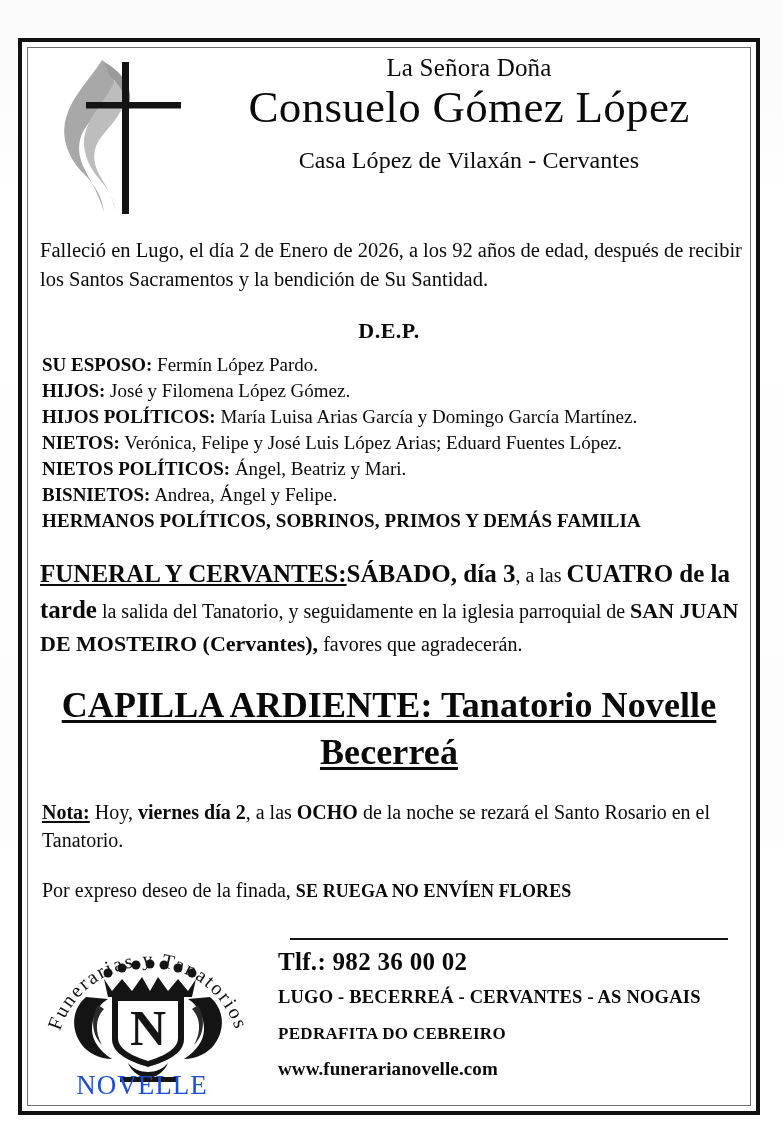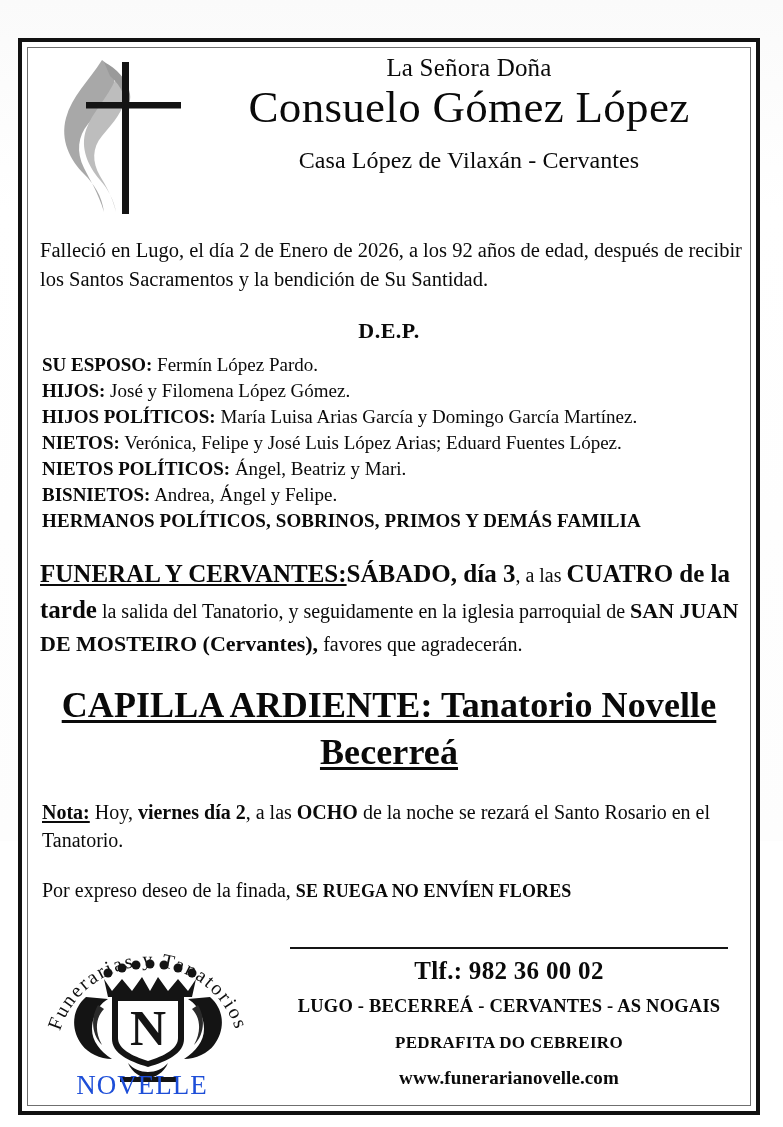--- a/index.html
+++ b/index.html
@@ -174,23 +174,23 @@
   .crest {
     position: absolute;
     left: 14px;
     top: 4px;
     width: 212px;
     height: 160px;
   }
   .footer-right {
     position: absolute;
     left: 250px;
-    top: 16px;
+    top: 7px;
     width: 462px;
-    text-align: center;
+    text-align: left;
   }
   .footer-rule {
     height: 2px;
     background: #151515;
     width: 438px;
     margin: 0 auto 6px auto;
   }
   .tel {
     font-size: 25px;
     font-weight: bold;

